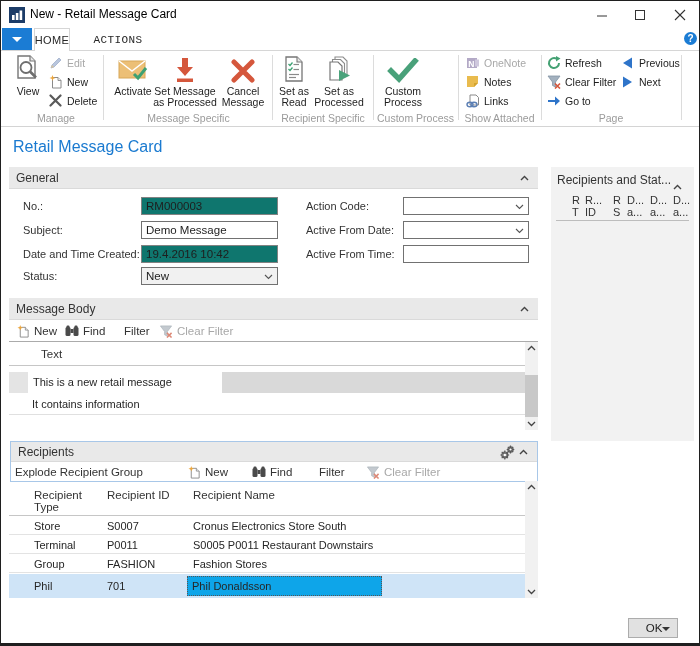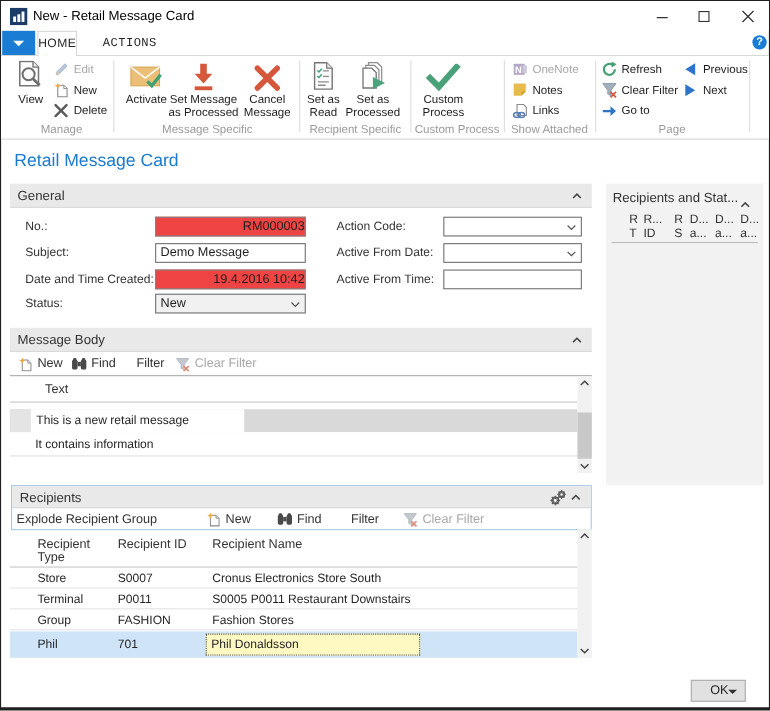--- a/index.html
+++ b/index.html
@@ -34,21 +34,21 @@
   .disabled { color:#a8a8a8 !important; }
 
   
   .page-title { position:absolute; left:12px; top:137px; font-size:16px; color:#1a7ad0; white-space:nowrap; }
   .sec-head { position:absolute; left:8px; width:529px; height:22px; background:#e9e9e9; border-bottom:1px solid #dadada; font-size:12px; color:#333; }
   .sec-head .t { position:absolute; left:7px; top:4px; }
   .sec-chevron { position:absolute; right:9px; top:8px; }
 
   .fld-label { position:absolute; font-size:11px; color:#333; white-space:nowrap; }
   .fld { position:absolute; height:18px; border:1px solid #717171; background:#fff; font-size:11.5px; line-height:16px; padding-left:4px; color:#1e1e1e; white-space:nowrap; }
-  .fld.dis { background:#ef4444; border-color:#828282;text-align:right; }
+  .fld.dis { background:#0f766e; border-color:#828282; }
   .fld.sel { padding-right:18px; }
   .fld .cbx { position:absolute; right:4px; top:6px; }
   .fld .cbx svg, .sec-chevron svg, .sb svg, .sp-col svg { display:block; }
 
   
   .tb-item { position:absolute; height:20px; display:flex; align-items:center; font-size:11.5px; color:#333; white-space:nowrap; }
   .tb-item .ic { margin-right:4px; display:flex; align-items:center; }
 
   
   .gridline { position:absolute; height:1px; background:#e0e0e0; }
@@ -520,21 +520,21 @@
     <span class="grid-text" style="left:184px;top:3px;">S0005 P0011 Restaurant Downstairs</span>
   </div>
   <div class="abs" style="left:8px;top:554px;width:516px;height:18px;border-bottom:1px solid #e3e3e3;">
     <span class="grid-text" style="left:25px;top:3px;">Group</span>
     <span class="grid-text" style="left:98px;top:3px;">FASHION</span>
     <span class="grid-text" style="left:184px;top:3px;">Fashion Stores</span>
   </div>
   <div class="abs" style="left:8px;top:573px;width:516px;height:24px;background:#cfe4f7;">
     <span class="grid-text" style="left:25px;top:6px;">Phil</span>
     <span class="grid-text" style="left:98px;top:6px;">701</span>
-    <div class="abs" style="left:178px;top:2px;width:195px;height:20px;background:#fef9c3;border:1px dotted #555;">
+    <div class="abs" style="left:178px;top:2px;width:195px;height:20px;background:#0ea5e9;border:1px dotted #555;">
       <span class="grid-text" style="left:4px;top:3px;">Phil Donaldsson</span>
     </div>
   </div>
 
   <div class="sb" style="top:480px;height:117px;">
     <span class="up">
       <svg width="9" height="6" viewBox="0 0 9 6">
           <path d="M1 5 L4.5 1.5 L8 5" fill="none" stroke="#444" stroke-width="1.3"></path>
         </svg>
     </span>

